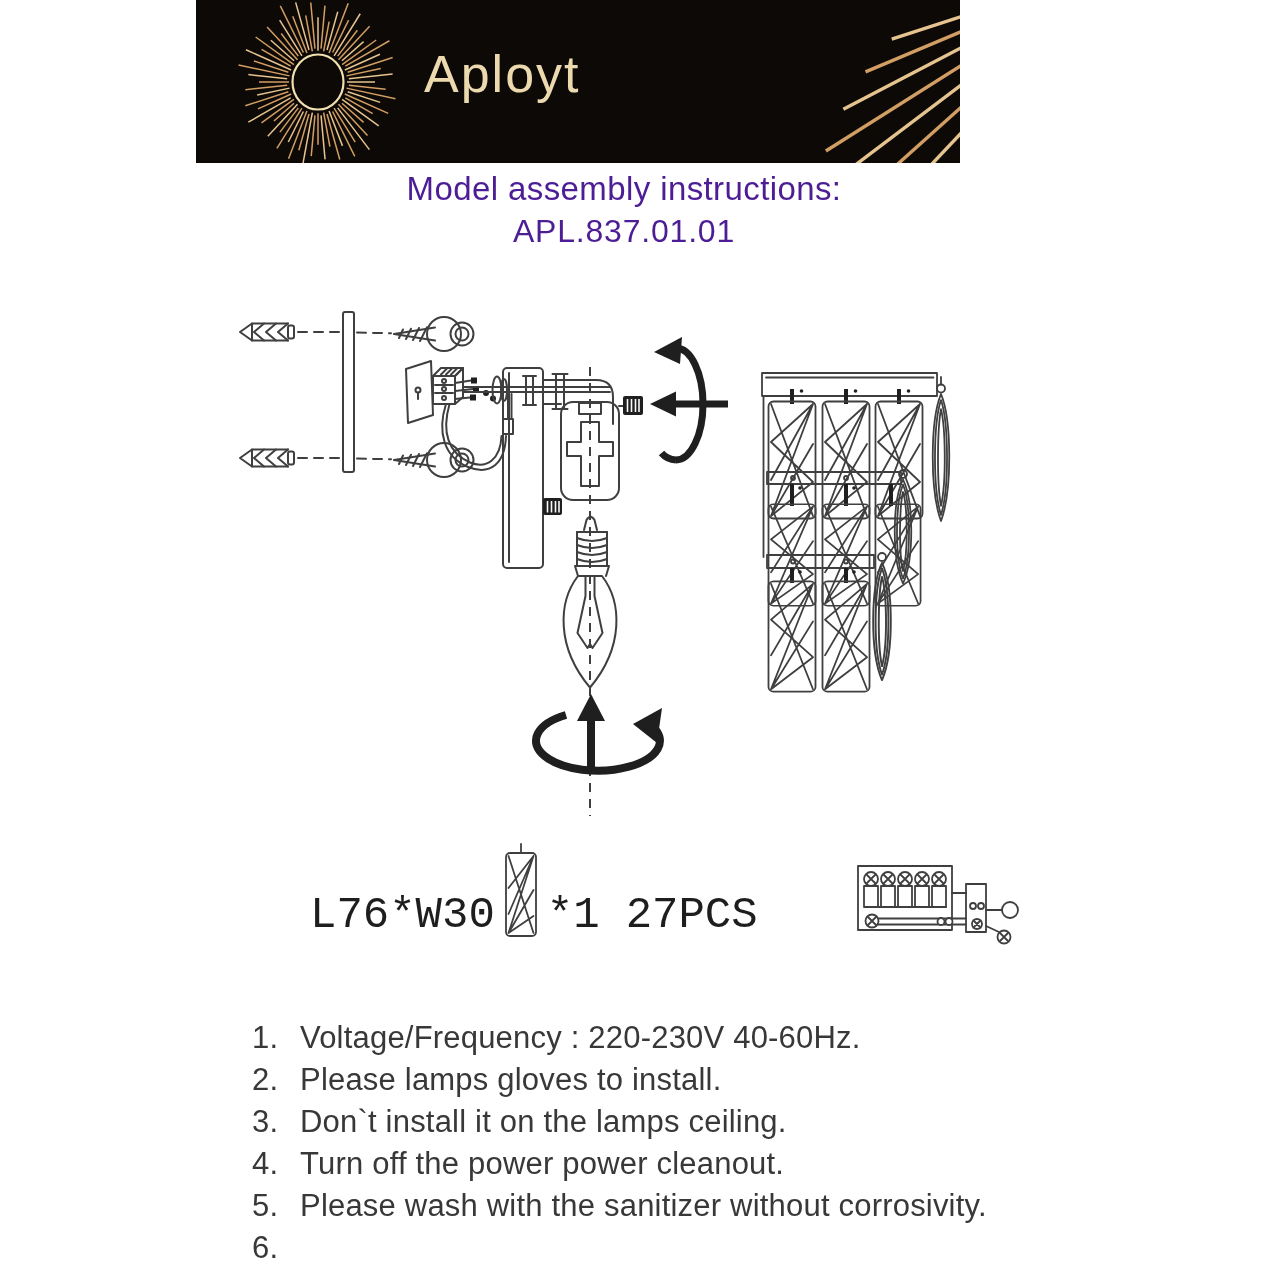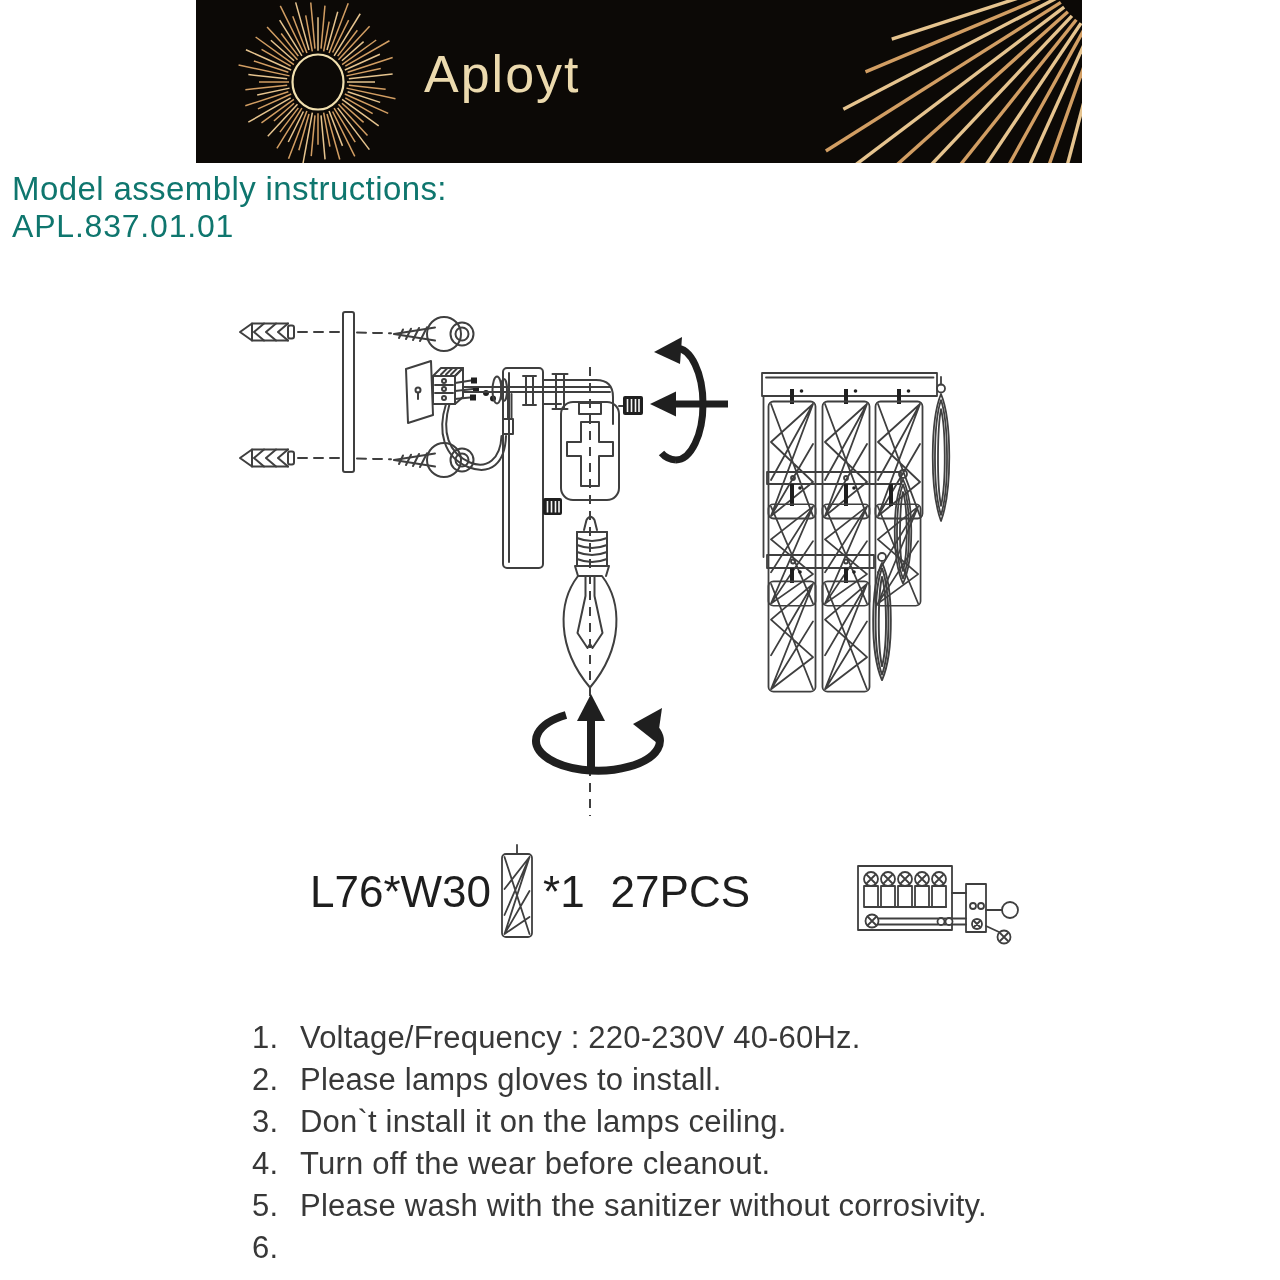--- a/index.html
+++ b/index.html
@@ -5,49 +5,49 @@
   :root{
     --banner-bg:#0c0906; --ray-gold:#d29e63; --ray-light:#e6c48f;
     --brand-cream:#ecdaae; --ink:#383838; --line:#3f3f3f;
   }
   *{box-sizing:border-box}
   html,body{margin:0;padding:0;background:#ffffff}
   body{width:1280px;height:1280px;overflow:hidden;font-family:"Liberation Sans",sans-serif}
   .page{position:relative;width:1280px;height:1280px;background:#fff;color:var(--ink)}
 
   
-  .banner{position:absolute;left:196px;top:0;width:886px;height:163px;background:var(--banner-bg);overflow:hidden}
+  .banner{position:absolute;left:196px;top:0;width:764px;height:163px;background:var(--banner-bg);overflow:hidden}
   .banner-art{position:absolute;left:0;top:0;width:886px;height:163px}
   .sun-core{fill:var(--banner-bg);stroke:none}
   .sun-rim{fill:none;stroke:#f1dfae;stroke-width:2.2}
   .brand{position:absolute;left:228px;top:44px;font-size:52px;font-weight:300;
          letter-spacing:2px;color:var(--brand-cream)}
 
   
-  .title-block{position:absolute;left:12px;top:170px;width:1240px;color:#0f766e}
+  .title-block{position:absolute;left:4px;top:170px;width:1240px;text-align:center;color:#4c1d95}
   .title-h{font-size:33px;letter-spacing:.4px}
-  .title-m{font-size:32px;letter-spacing:.8px}
+  .title-m{font-size:32px;margin-top:5px;letter-spacing:.8px}
 
   
   .main-svg{position:absolute;left:180px;top:285px}
   .wiring-svg{position:absolute;left:848px;top:846px}
   .ln{stroke:var(--line);stroke-width:2;fill:none;stroke-linecap:round;stroke-linejoin:round}
   .ln2{stroke:var(--line);stroke-width:1.8;fill:none;stroke-linecap:round;stroke-linejoin:round}
   .dash{stroke:var(--line);stroke-width:2;stroke-dasharray:9 7;fill:none}
   .thick{stroke:#1f1f1f;stroke-width:7;fill:none;stroke-linecap:butt}
   .thick2{stroke:#1f1f1f;stroke-width:8;fill:none;stroke-linecap:butt}
   .fill-dark{fill:#1f1f1f;stroke:none}
   .knob{fill:#1f1f1f;stroke:none}
   .rib{stroke:#f7f7f7;stroke-width:1.6;fill:none}
   .bars{stroke:#1f1f1f;stroke-width:4;fill:none;stroke-linecap:butt}
   .wfill{fill:#fff}
 
   
-  .parts{position:absolute;left:310px;top:844px;height:96px;display:flex;align-items:center;
-         font-family:Liberation Sans, sans-serif;font-size:44px;color:#1e1e1e}
+  .parts{position:absolute;left:310px;top:844px;height:96px;display:flex;align-items:flex-end;
+         font-family:Liberation Mono, monospace;font-size:44px;color:#1e1e1e}
   .parts .size{margin-right:7px}
   .parts .qty{margin-left:7px;margin-right:26px}
 
   
   .instructions{position:absolute;left:252px;top:1020px;font-size:31px;color:var(--ink);letter-spacing:.2px}
   .ins-row{display:flex;height:42px;align-items:flex-start}
   .ins-row .num{width:48px;flex:none}
 </style>
 </head>
 <body>
@@ -372,21 +372,21 @@
     <div class="ins-row">
       <span class="num">2.</span>
       <span class="txt">Please lamps gloves to install.</span>
     </div>
     <div class="ins-row">
       <span class="num">3.</span>
       <span class="txt">Don`t install it on the lamps ceiling.</span>
     </div>
     <div class="ins-row">
       <span class="num">4.</span>
-      <span class="txt">Turn off the wear before cleanout.</span>
+      <span class="txt">Turn off the power power cleanout.</span>
     </div>
     <div class="ins-row">
       <span class="num">5.</span>
       <span class="txt">Please wash with the sanitizer without corrosivity.</span>
     </div>
     <div class="ins-row">
       <span class="num">6.</span>
     </div>
   </div>
 

